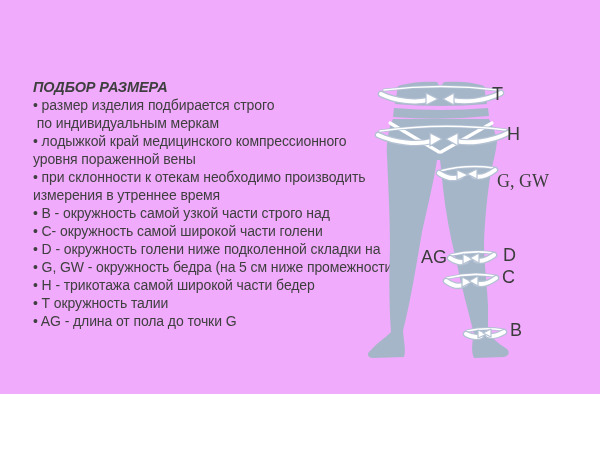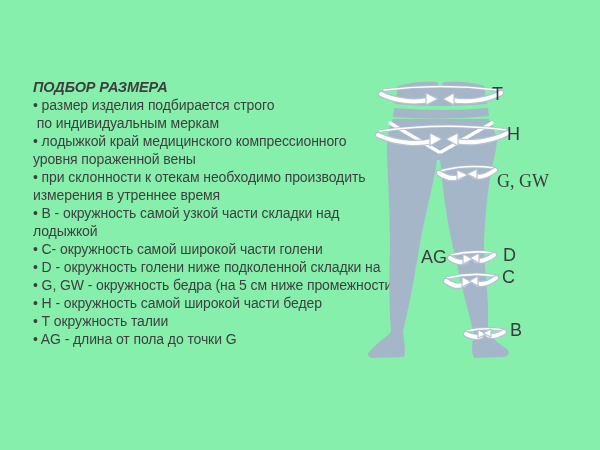--- a/index.html
+++ b/index.html
@@ -1,17 +1,17 @@
 <!DOCTYPE html>
 <html><head>
 <meta charset="utf-8">
 <style>
   html,body{margin:0;padding:0;background:#ffffff;}
   .page{
-    position:relative;width:600px;height:450px;background:#86efac;overflow:hidden;
+    position:relative;width:600px;height:394px;background:#f0abfc;overflow:hidden;
     font-family:"Liberation Sans","DejaVu Sans",sans-serif;
   }
   .textcol{
     position:absolute;left:33px;top:78px;width:400px;
     color:#3f3f3f;font-size:14px;line-height:18px;letter-spacing:-0.1px;
   }
   .title{
     font-weight:bold;font-style:italic;font-size:14.5px;white-space:pre;
   }
   .line{white-space:pre;}
@@ -40,26 +40,25 @@
 <div class="page">
 
   <div class="textcol">
     <div class="title">ПОДБОР РАЗМЕРА</div>
     <div class="line">• размер изделия подбирается строго</div>
     <div class="line"> по индивидуальным меркам</div>
     <div class="line">• лодыжкой край медицинского компрессионного</div>
     <div class="line">уровня пораженной вены</div>
     <div class="line">• при склонности к отекам необходимо производить</div>
     <div class="line">измерения в утреннее время</div>
-    <div class="line">• В - окружность самой узкой части складки над</div>
-    <div class="line">лодыжкой</div>
+    <div class="line">• В - окружность самой узкой части строго над</div>
     <div class="line">• С- окружность самой широкой части голени</div>
     <div class="line">• D - окружность голени ниже подколенной складки на</div>
     <div class="line">• G, GW - окружность бедра (на 5 см ниже промежности)</div>
-    <div class="line">• H - окружность самой широкой части бедер</div>
+    <div class="line">• H - трикотажа самой широкой части бедер</div>
     <div class="line">• Т окружность талии</div>
     <div class="line">• AG - длина от пола до точки G</div>
   </div>
 
   <svg class="figure-svg" viewBox="0 0 240 300">
 
     <path d="M38,16 C50,12 68,11 77,12 L80,17 L84,12 C98,11 114,12 124,16 L127,34 Q81,38 35,34 Z" fill="#a6b6c9"></path>
 
     <path d="M34,38 Q81,42 128,38 L129,46 Q81,51 33,47 Z" fill="#a6b6c9"></path>
 

